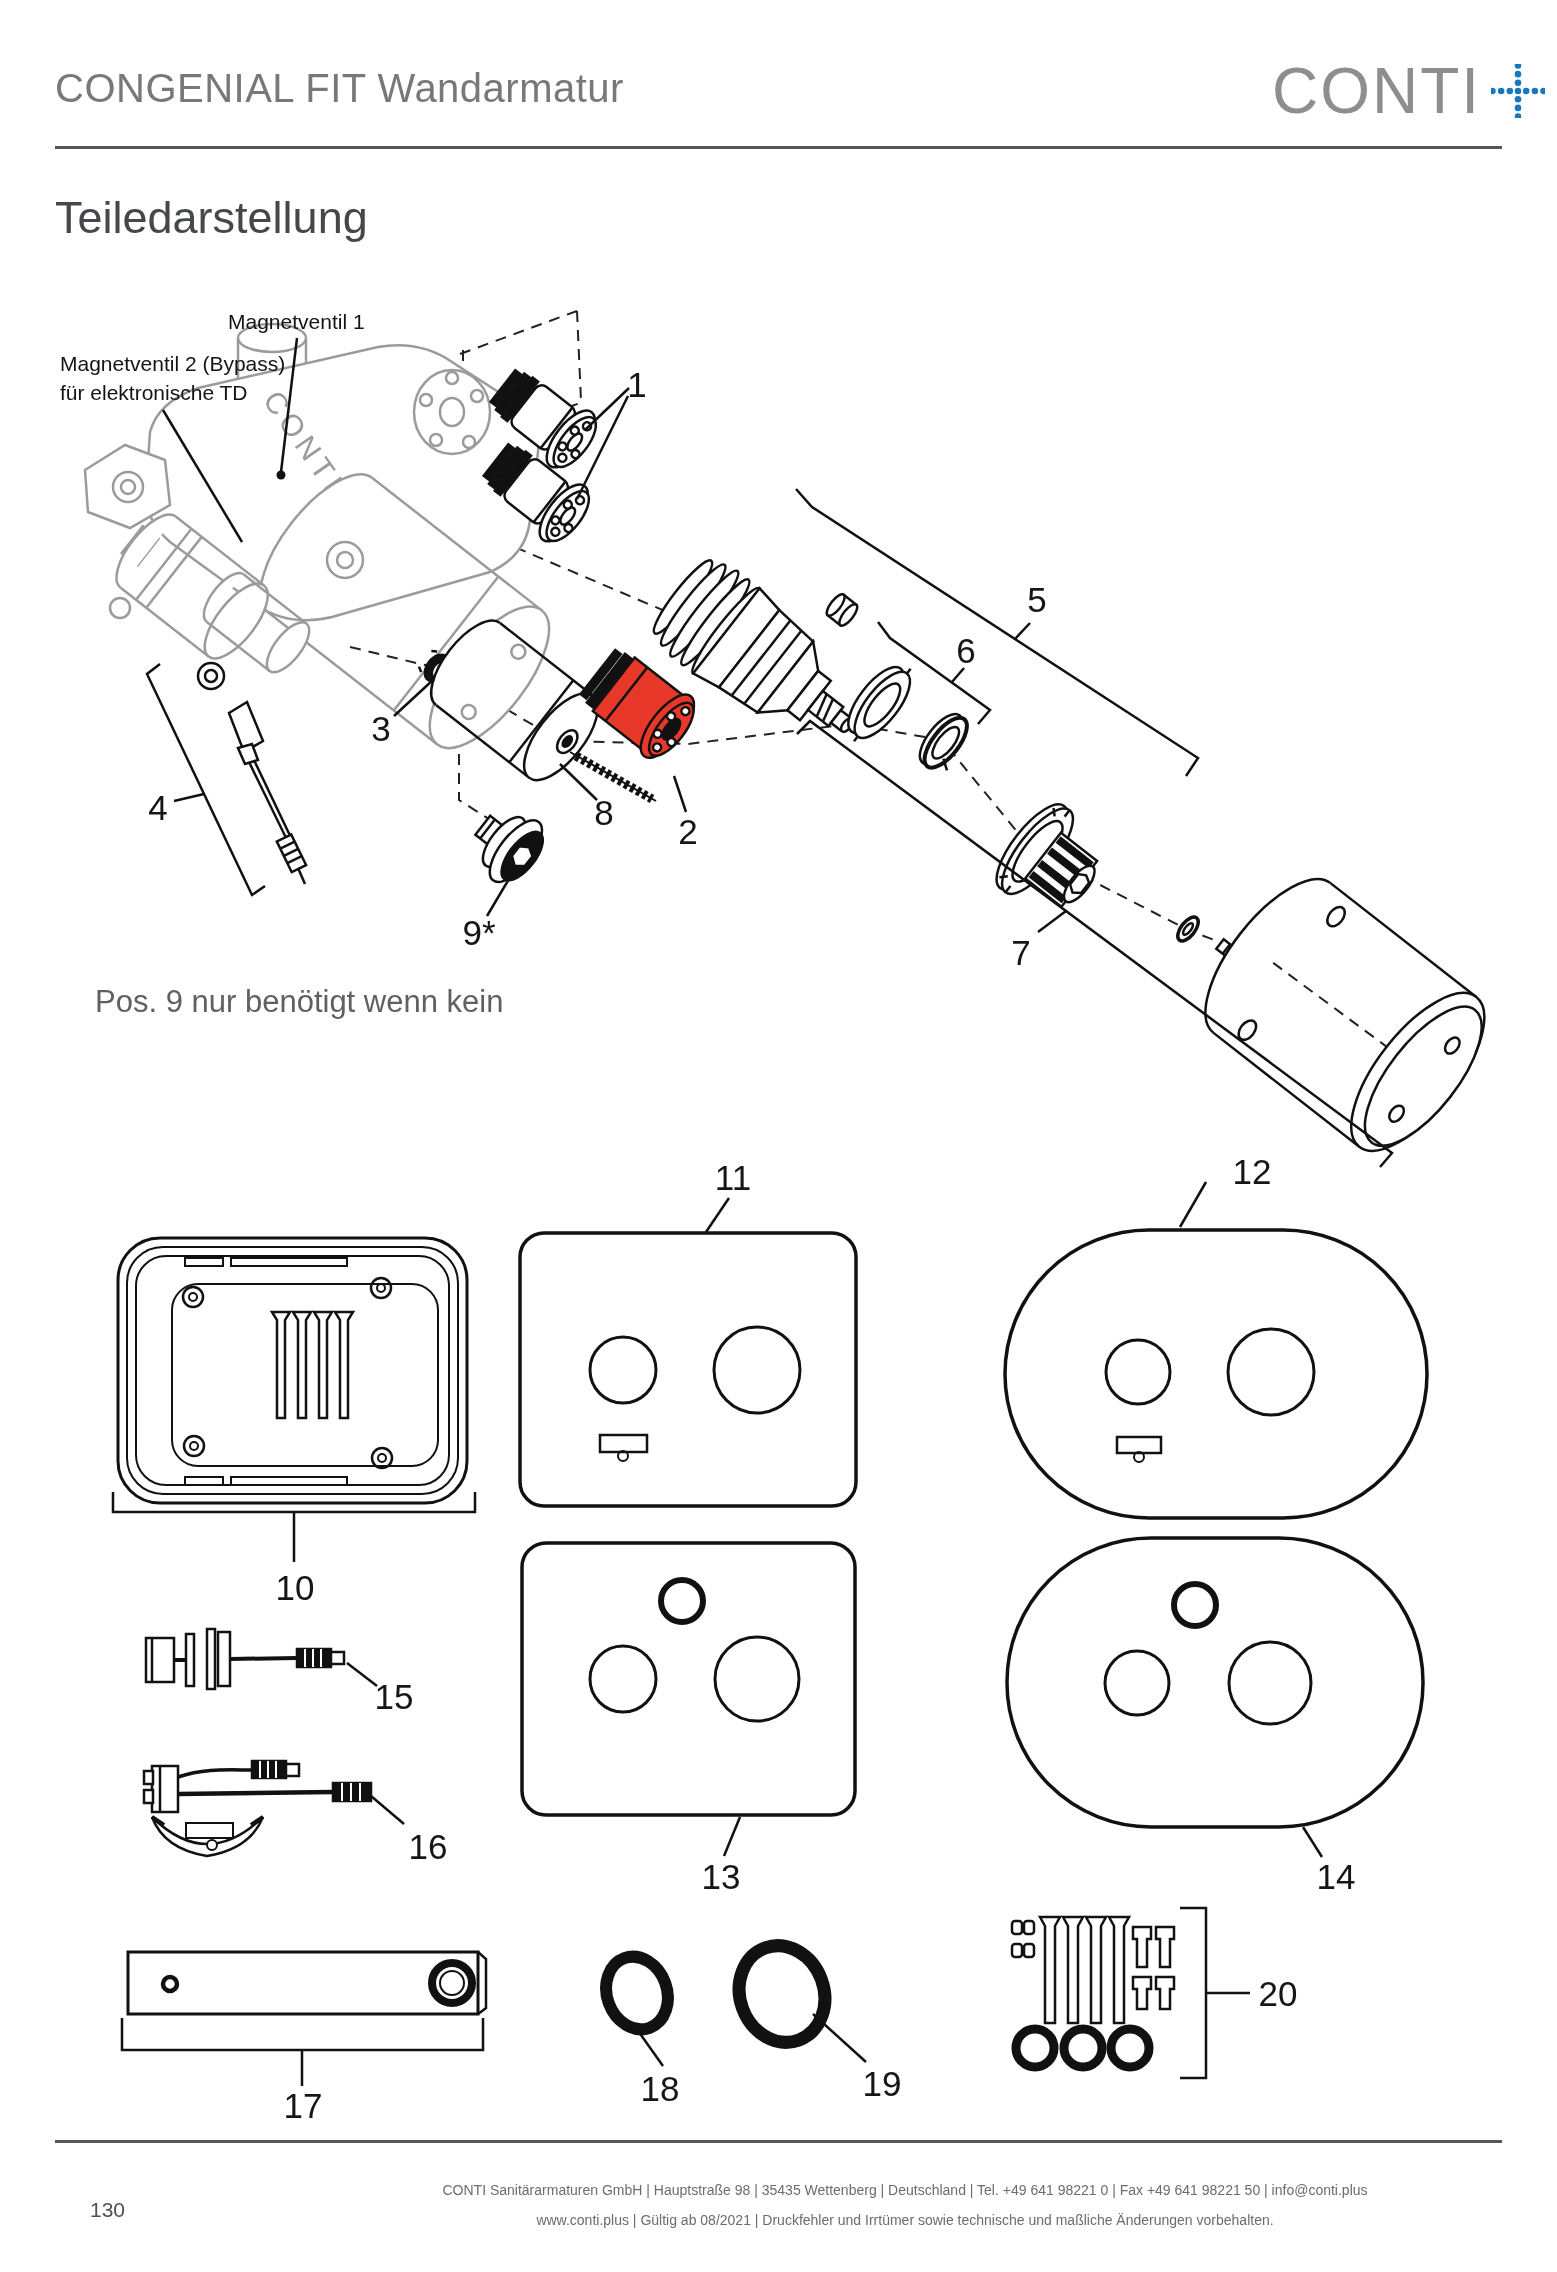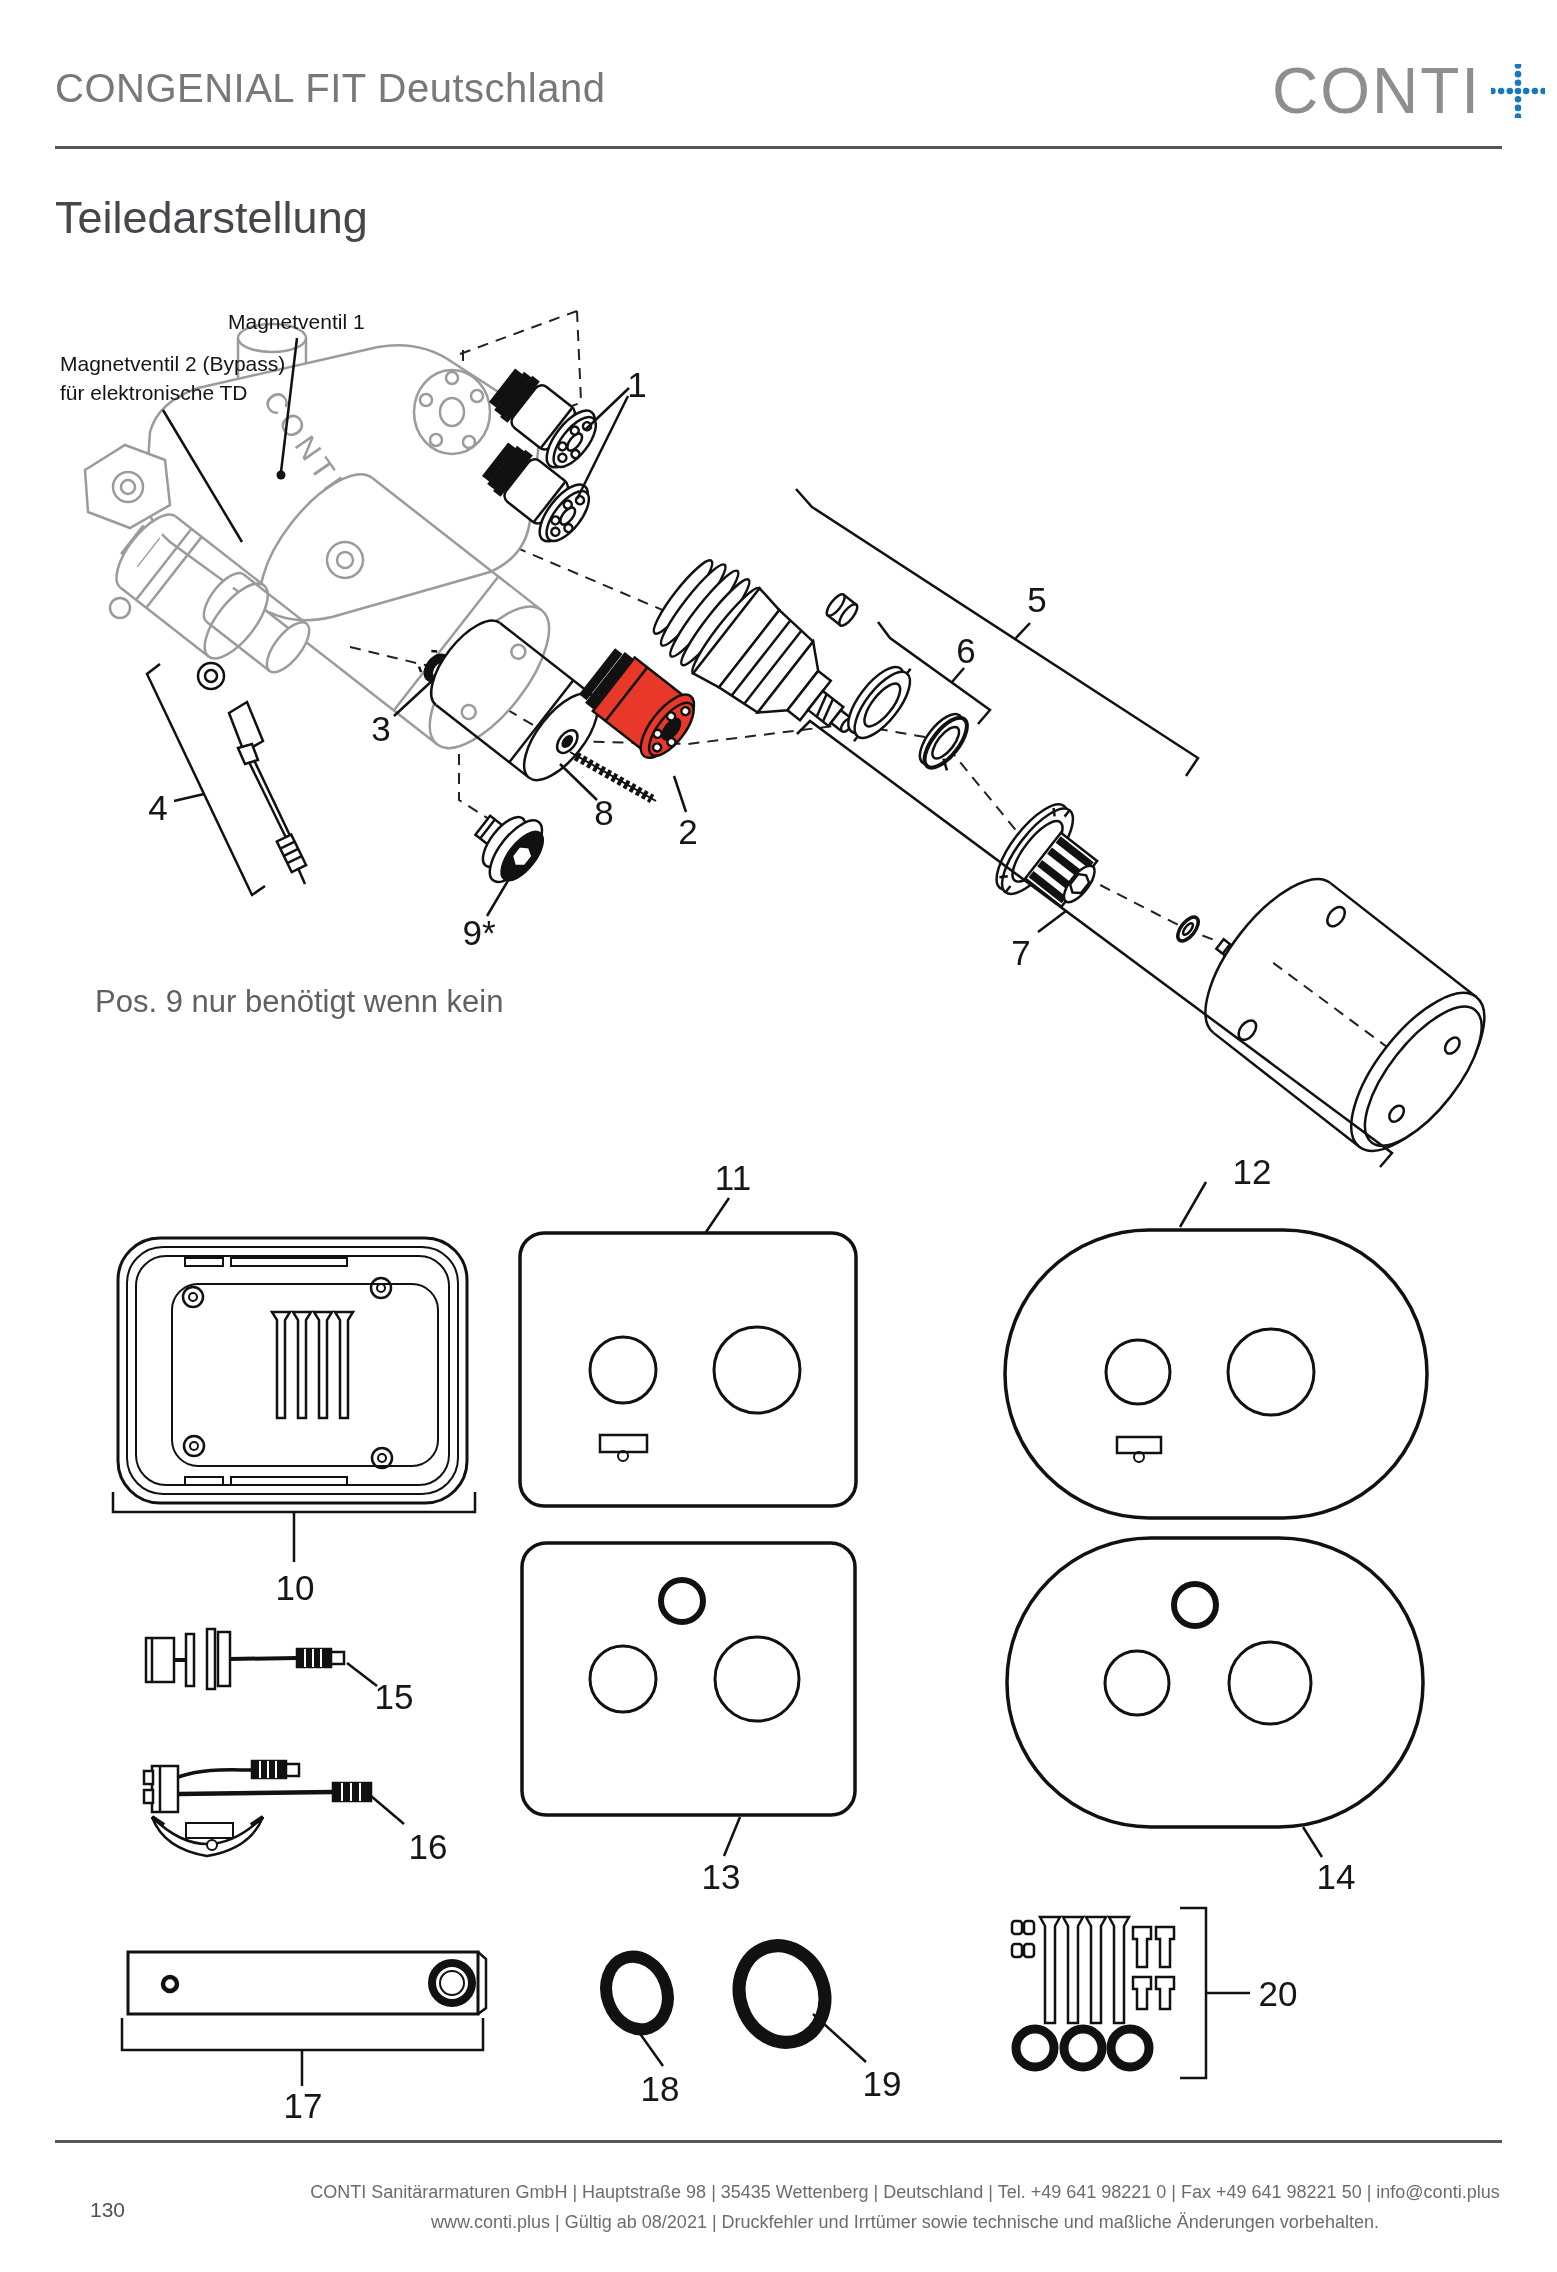--- a/index.html
+++ b/index.html
@@ -45,21 +45,21 @@
   }
   .ann{position:absolute;white-space:nowrap;}
   .mv{font-size:21px;color:#141414;}
   .note{font-size:31px;color:#5f6064;}
   .page-number{
     position:absolute;left:46px;top:2198px;
     font-size:21px;color:#505156;margin-left:44px;
   }
   .footer-line{
     position:absolute;left:280px;width:1250px;text-align:center;
-    font-size:18px;color:#6b6c70;
+    font-size:14px;color:#6b6c70;
   }
   .footer-line1{top:2182px;}
   .footer-line2{top:2212px;}
 </style>
 </head>
 <body>
 
 <div class="page">
 
   <svg class="art" viewBox="0 0 1557 2272" aria-hidden="true">
@@ -409,21 +409,21 @@
         <path d="M1156,1927 h18 v12 h-4 v28 h-10 v-28 h-4 z"></path>
         <path d="M1133,1977 h18 v12 h-4 v20 h-10 v-20 h-4 z"></path>
         <path d="M1156,1977 h18 v12 h-4 v20 h-10 v-20 h-4 z"></path>
         <circle cx="1035" cy="2048" r="19" stroke-width="9" fill="none"></circle>
         <circle cx="1083" cy="2048" r="19" stroke-width="9" fill="none"></circle>
         <circle cx="1130" cy="2048" r="19" stroke-width="9" fill="none"></circle>
       </g>
     </g>
   </svg>
 
-  <div class="doc-title">CONGENIAL FIT Deutschland</div>
+  <div class="doc-title">CONGENIAL FIT Wandarmatur</div>
   <div class="logo">
     <span class="logo-text">CONTI</span>
     <svg class="logo-plus" viewBox="0 0 56 56">
       <circle cx="28" cy="1.5" r="3.4"></circle>
         <circle cx="28" cy="10.5" r="3.4"></circle>
         <circle cx="28" cy="19.5" r="3.4"></circle>
       <circle cx="28" cy="28" r="3.4"></circle>
       <circle cx="28" cy="36.5" r="3.4"></circle>
         <circle cx="28" cy="45.5" r="3.4"></circle>
         <circle cx="28" cy="54.5" r="3.4"></circle>

